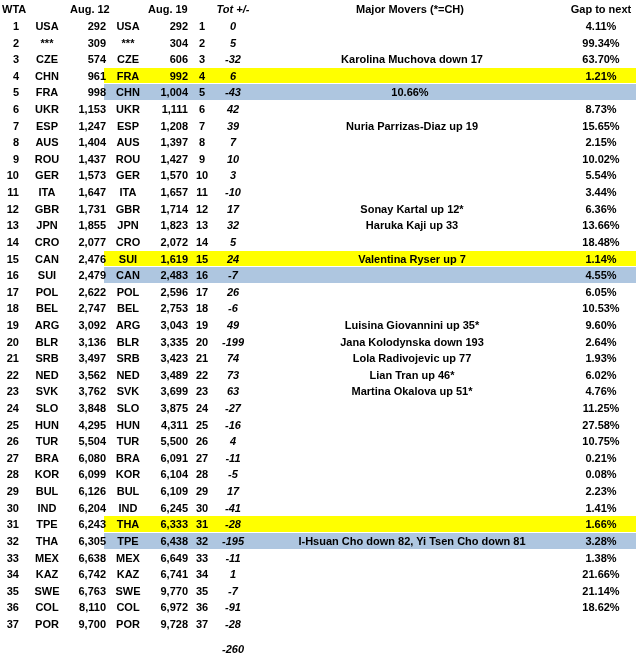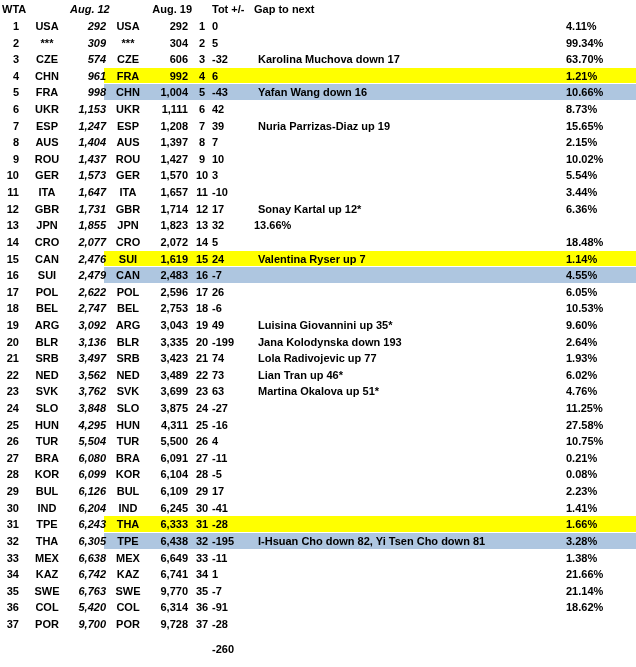--- a/index.html
+++ b/index.html
@@ -12,46 +12,47 @@
   .row{
     display:grid;
     grid-template-columns:24px 46px 38px 40px 44px 20px 42px 312px 70px;
     height:16.62px;line-height:16.62px;
     white-space:nowrap;
   }
   .row.header{height:18px;line-height:18px;}
   .cell{overflow:visible;}
   .c-rank{text-align:right;padding-right:5px;}
   .c-c12{text-align:center;}
-  .c-v12{text-align:right;padding-right:2px;font-style:italic;}
+  .c-v12{text-align:right;padding-right:2px;}
   .c-c19{text-align:center;}
   .c-v19{text-align:right;padding-right:4px;}
   .c-r19{text-align:center;}
-  .c-tot{text-align:left;}
-  .c-mov{text-align:left;padding-left:4px;}
-  .c-gap{}
+  .c-tot{text-align:center;font-style:italic;}
+  .c-mov{text-align:center;padding-left:4px;}
+  .c-gap{text-align:center;}
   .h-rank{text-align:left;padding-left:2px;padding-right:0;}
   .h-mov{text-align:center;padding-left:0;}
   .hl-up{background:linear-gradient(to right,transparent 104px,var(--hl-up) 104px);box-shadow:inset 0 -1px 0 #ffffff;}
   .hl-down{background:linear-gradient(to right,transparent 104px,var(--hl-down) 104px);box-shadow:inset 0 -1px 0 #ffffff;}
   .spacer{height:8px;}
 </style>
 </head>
 <body>
 
 <div class="sheet">
 
   <div class="row header">
     <div class="cell c-rank h-rank">WTA</div>
     <div class="cell c-c12"></div>
     <div class="cell c-v12" style="text-align:center;padding-right:0;">Aug. 12</div>
     <div class="cell c-c19"></div>
-    <div class="cell c-v19" style="text-align:right;padding-right:0;">Aug. 19</div>
+    <div class="cell c-v19" style="text-align:left;padding-right:0;">Aug. 19</div>
     <div class="cell c-r19"></div>
     <div class="cell c-tot">Tot +/-</div>
+    <div class="cell c-mov h-mov">Major Movers (*=CH)</div>
     <div class="cell c-gap">Gap to next</div>
   </div>
 
   <div id="rows">
   <div class="row">
     <div class="cell c-rank">1</div>
     <div class="cell c-c12">USA</div>
     <div class="cell c-v12">292</div>
     <div class="cell c-c19">USA</div>
     <div class="cell c-v19">292</div>
@@ -98,21 +99,20 @@
   </div>
 
   <div class="row hl-down">
     <div class="cell c-rank">5</div>
     <div class="cell c-c12">FRA</div>
     <div class="cell c-v12">998</div>
     <div class="cell c-c19">CHN</div>
     <div class="cell c-v19">1,004</div>
     <div class="cell c-r19">5</div>
     <div class="cell c-tot">-43</div>
-    <div class="cell c-mov">Yafan Wang down 16</div>
     <div class="cell c-gap">10.66%</div>
   </div>
 
   <div class="row">
     <div class="cell c-rank">6</div>
     <div class="cell c-c12">UKR</div>
     <div class="cell c-v12">1,153</div>
     <div class="cell c-c19">UKR</div>
     <div class="cell c-v19">1,111</div>
     <div class="cell c-r19">6</div>
@@ -194,20 +194,21 @@
   </div>
 
   <div class="row">
     <div class="cell c-rank">13</div>
     <div class="cell c-c12">JPN</div>
     <div class="cell c-v12">1,855</div>
     <div class="cell c-c19">JPN</div>
     <div class="cell c-v19">1,823</div>
     <div class="cell c-r19">13</div>
     <div class="cell c-tot">32</div>
+    <div class="cell c-mov">Haruka Kaji up 33</div>
     <div class="cell c-gap">13.66%</div>
   </div>
 
   <div class="row">
     <div class="cell c-rank">14</div>
     <div class="cell c-c12">CRO</div>
     <div class="cell c-v12">2,077</div>
     <div class="cell c-c19">CRO</div>
     <div class="cell c-v19">2,072</div>
     <div class="cell c-r19">14</div>
@@ -464,23 +465,23 @@
     <div class="cell c-v19">9,770</div>
     <div class="cell c-r19">35</div>
     <div class="cell c-tot">-7</div>
     <div class="cell c-mov"></div>
     <div class="cell c-gap">21.14%</div>
   </div>
 
   <div class="row">
     <div class="cell c-rank">36</div>
     <div class="cell c-c12">COL</div>
-    <div class="cell c-v12">5,420</div>
+    <div class="cell c-v12">8,110</div>
     <div class="cell c-c19">COL</div>
-    <div class="cell c-v19">6,314</div>
+    <div class="cell c-v19">6,972</div>
     <div class="cell c-r19">36</div>
     <div class="cell c-tot">-91</div>
     <div class="cell c-mov"></div>
     <div class="cell c-gap">18.62%</div>
   </div>
 
   <div class="row">
     <div class="cell c-rank">37</div>
     <div class="cell c-c12">POR</div>
     <div class="cell c-v12">9,700</div>

